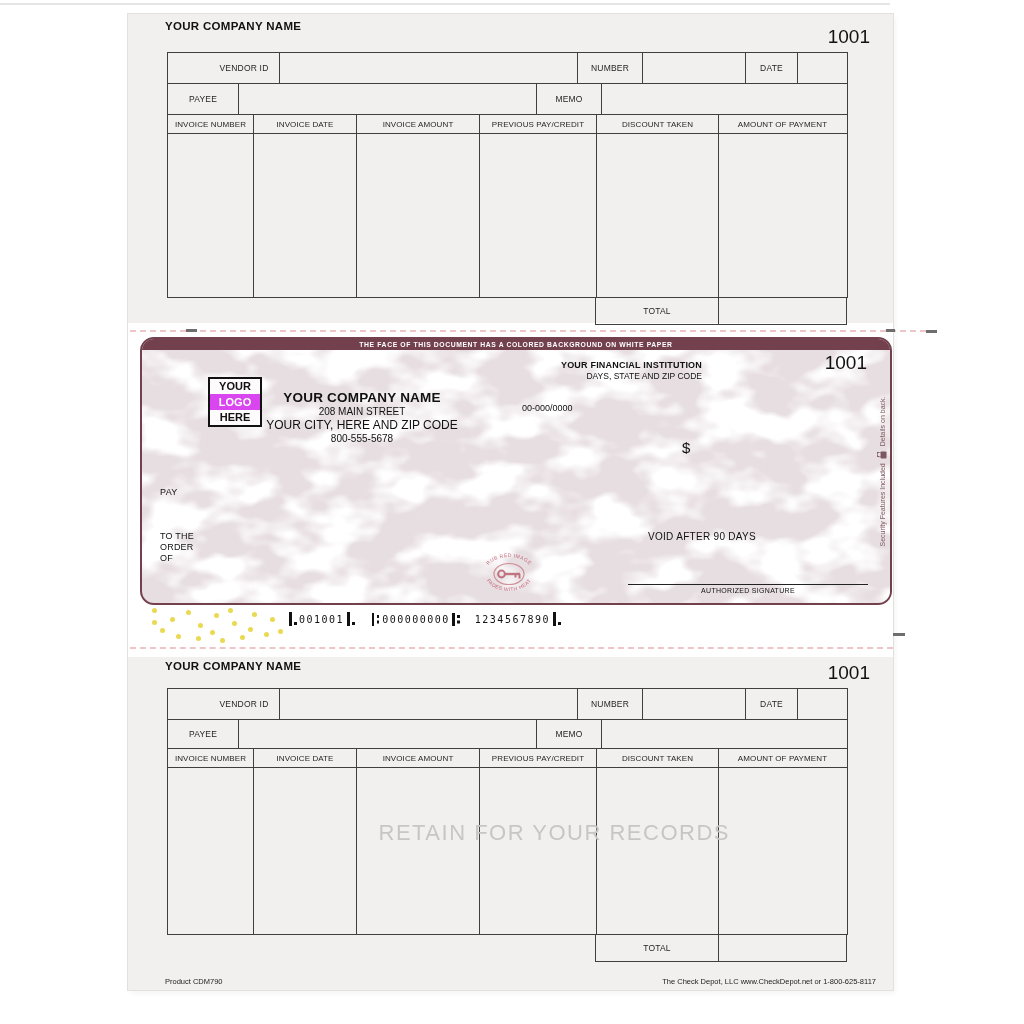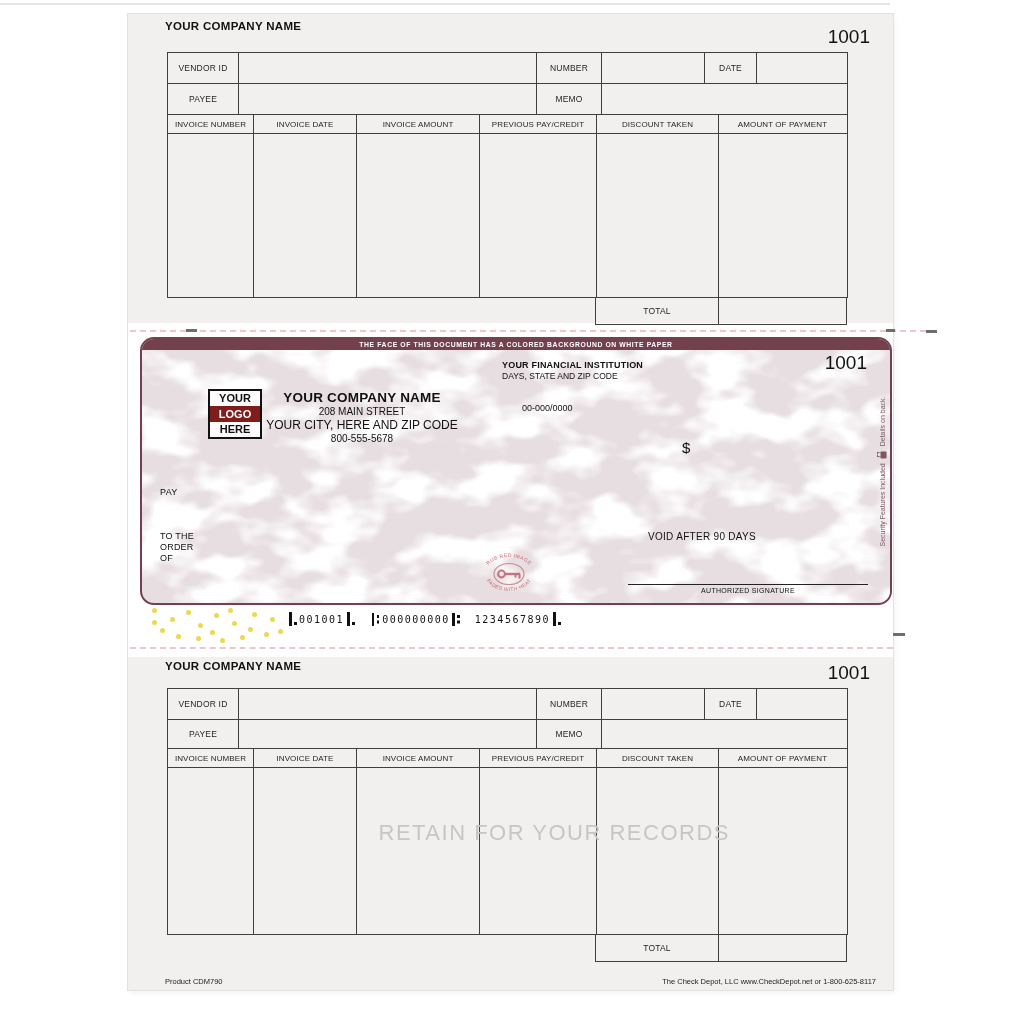--- a/index.html
+++ b/index.html
@@ -19,21 +19,21 @@
   .perf-top{left:130px;top:330px;width:806px;}
   .perf-bottom{left:130px;top:647px;width:763px;}
   .fold-dash{background:#6e6e6e;height:3px;}
 
   
   .stub-company{font-weight:bold;font-size:11.5px;letter-spacing:.3px;color:#111;}
   .stub-number{font-size:19px;color:#111;width:80px;text-align:right;}
 
   
   .trow{display:grid;border:1.5px solid #3f3f3f;border-top:0;background:transparent;}
-  .trow.first{border-top:1.5px solid #3f3f3f;}
+  .trow.first{border-top:1.5px solid #3f3f3f;padding-left:41px;}
   .trow>div{border-left:1.5px solid #3f3f3f;}
   .trow>div:first-child{border-left:0;}
   .r1{grid-template-columns:70px 298px 65px 103px 52px 90px;height:30px;}
   .r2{grid-template-columns:70px 298px 65px 245px;height:30px;}
   .rh{grid-template-columns:85px 103px 123px 117px 122px 128px;height:18px;}
   .rb{grid-template-columns:85px 103px 123px 117px 122px 128px;height:163px;}
   .rb.tall{height:166px;}
   .rt{grid-template-columns:122px 128px;height:26px;margin-left:428px;width:250px;
       border:1.5px solid #3f3f3f;border-top:none;}
   .lbl{display:flex;align-items:center;justify-content:center;font-size:8.5px;
@@ -49,28 +49,28 @@
 
   
   .check{left:140px;top:337px;width:748px;height:264px;border:2.5px solid #73414e;
          border-radius:14px;background:#e7dee1;overflow:hidden;}
   .marble{position:absolute;left:0;top:0;width:100%;height:100%;}
   .banner{position:absolute;left:0;top:0;right:0;height:11px;background:#73414e;
           color:#fff;font-size:6.8px;font-weight:bold;letter-spacing:.6px;
           text-align:center;line-height:11px;}
   .check-number{position:absolute;left:625px;top:13px;width:100px;text-align:right;
                 font-size:19px;color:#111;}
-  .bank-block{position:absolute;left:360px;top:21px;width:200px;text-align:left;color:#111;}
+  .bank-block{position:absolute;left:360px;top:21px;width:200px;text-align:right;color:#111;}
   .bank-name{font-size:9px;font-weight:bold;letter-spacing:.2px;}
   .bank-addr{font-size:8.5px;margin-top:1px;}
   .fraction{position:absolute;left:380px;top:64px;width:160px;text-align:left;font-size:9px;color:#111;}
-  .logo-box{position:absolute;left:66px;top:50px;width:50px;border:2px solid #111;
+  .logo-box{position:absolute;left:66px;top:38px;width:50px;border:2px solid #111;
             background:#fdfbfc;text-align:center;font-weight:bold;font-size:11px;color:#111;}
   .logo-box .row{line-height:15px;}
-  .logo-box .inv{background:#7f1d1d;color:#fff;line-height:16px;}
+  .logo-box .inv{background:#d946ef;color:#fff;line-height:16px;}
   .company-block{position:absolute;left:75px;top:51px;width:290px;text-align:center;color:#111;}
   .company-name{font-size:13.5px;font-weight:bold;letter-spacing:.2px;}
   .company-line{font-size:10px;margin-top:1px;}
   .company-city{font-size:12px;margin-top:1px;}
   .dollar{position:absolute;left:540px;top:100px;font-size:15px;color:#111;}
   .pay-label{position:absolute;left:18px;top:148px;font-size:9px;letter-spacing:.3px;color:#111;}
   .order-label{position:absolute;left:18px;top:192px;font-size:9px;line-height:11px;
                letter-spacing:.2px;color:#111;}
   .void-text{position:absolute;left:470px;top:192px;width:180px;text-align:center;
              font-size:10px;letter-spacing:.3px;color:#111;}

